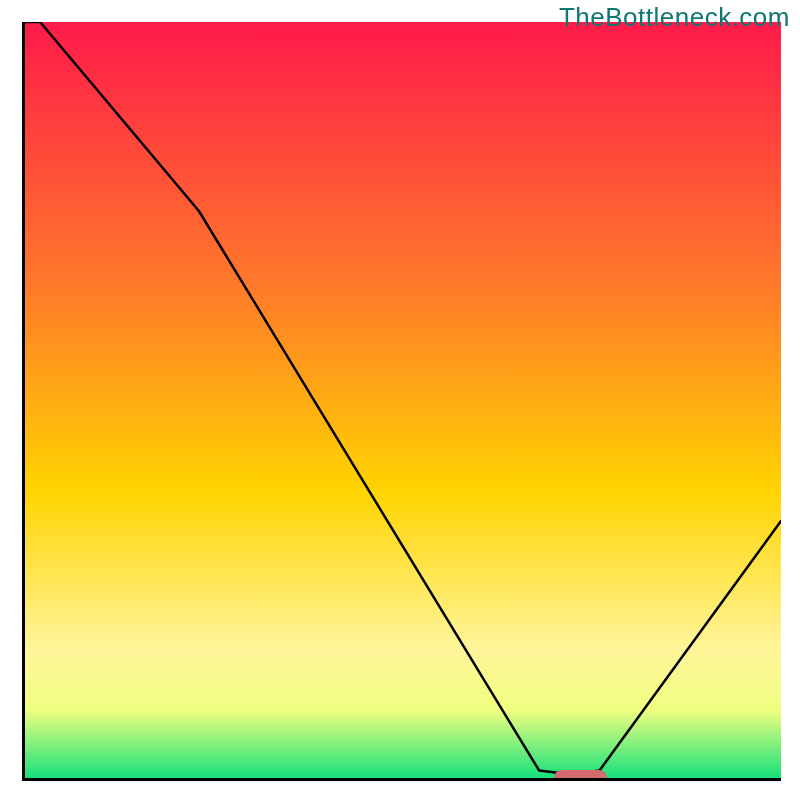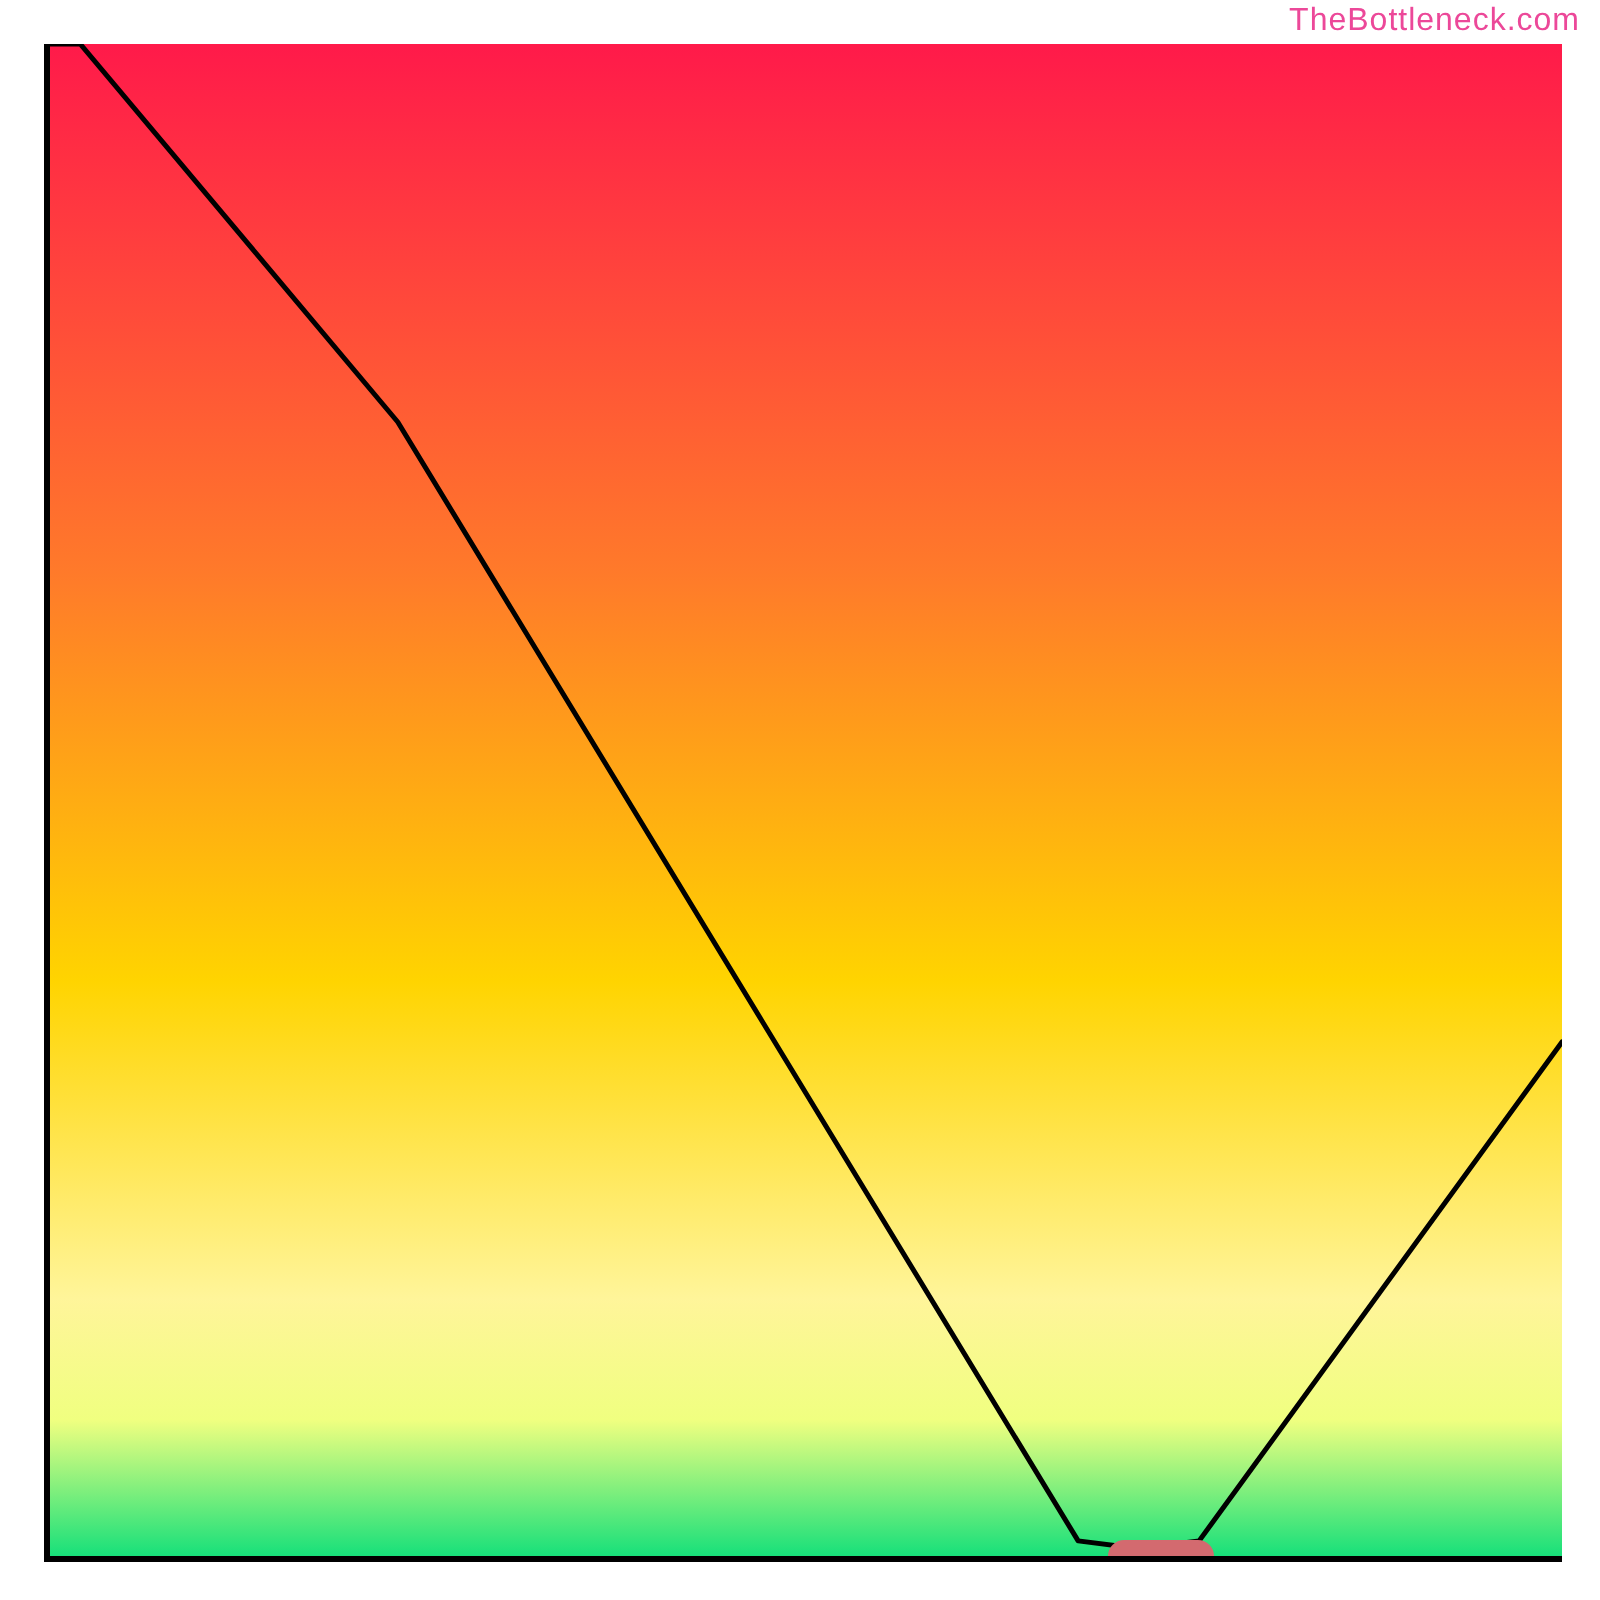--- a/index.html
+++ b/index.html
@@ -13,22 +13,22 @@
   }
   .outer {
     position: relative;
     width: 800px;
     height: 800px;
   }
   .watermark {
     position: absolute;
     top: 2px;
     right: 10px;
-    color: #ec4899;
-    font-size: 16px;
+    color: #0f766e;
+    font-size: 26px;
     font-weight: 500;
     letter-spacing: 0.5px;
     z-index: 5;
   }
   .plot-area {
     position: absolute;
     left: 22px;
     top: 22px;
     width: 756px;
     height: 756px;

